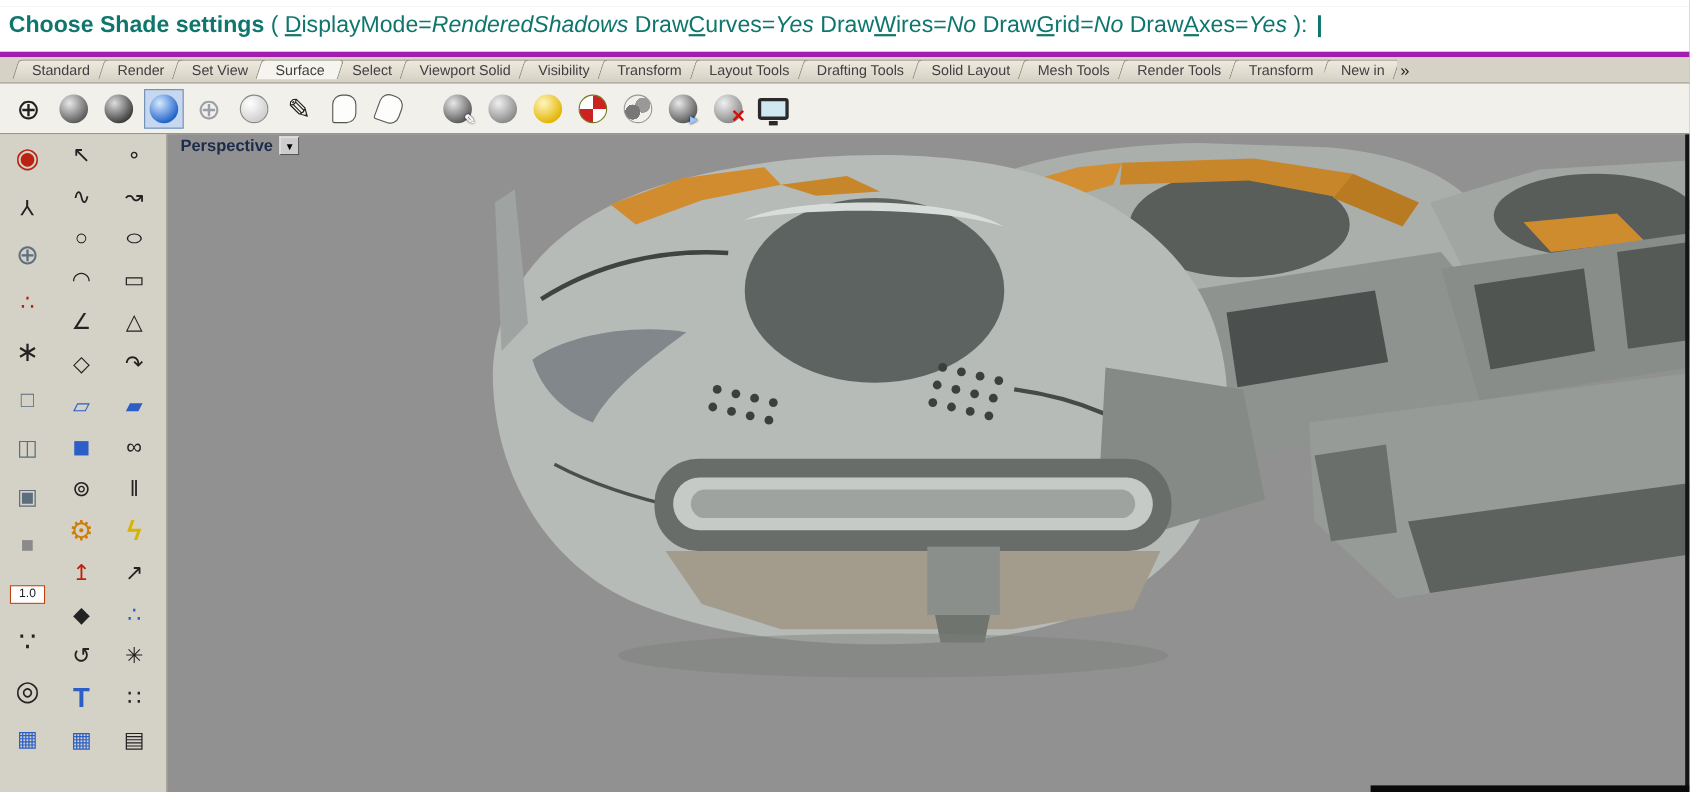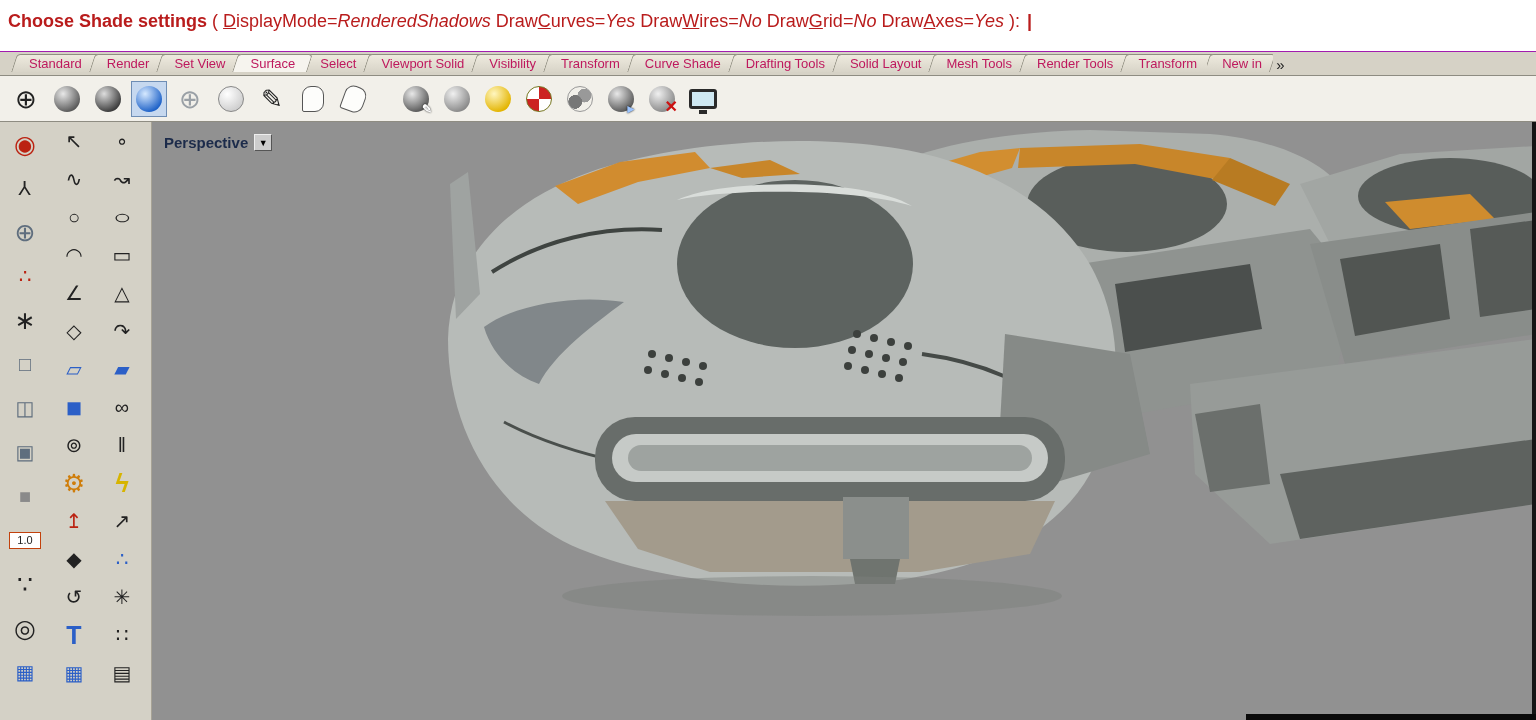--- a/index.html
+++ b/index.html
@@ -4,34 +4,34 @@
 <style>
   *{box-sizing:border-box;margin:0;padding:0}
   html,body{width:1536px;height:720px;overflow:hidden;background:#d4d1c6;
     font-family:"Liberation Sans",sans-serif}
   button{font-family:inherit;background:transparent;border:0;cursor:pointer}
 
   .app{width:1536px;height:720px;display:flex;flex-direction:column}
 
   
   .history{height:6px;background:#ffffff}
-  .cmd{height:46px;background:#ffffff;border-bottom:1px solid #a21caf;
-    padding:5px 8px 0;font-size:18px;color:#b91c1c;white-space:nowrap;overflow:hidden}
+  .cmd{height:46px;background:#ffffff;border-bottom:5px solid #a21caf;
+    padding:5px 8px 0;font-size:21px;color:#0f766e;white-space:nowrap;overflow:hidden}
   .seg.b{font-weight:bold}
   .seg.i{font-style:italic}
   .seg.u{text-decoration:underline}
   .caret{display:inline-block;margin-left:2px;font-weight:bold;animation:bl 1s step-end infinite}
   @keyframes bl{0%,49%{opacity:1}50%,100%{opacity:0}}
 
   
   .tabs{height:24px;background:#d6d2c6;border-bottom:1px solid #8e8c82;
     display:flex;align-items:flex-end;padding:3px 8px 0 14px;white-space:nowrap;overflow:hidden}
   .tab-list{display:flex;height:21px}
   .tab{position:relative;z-index:0;height:18px;margin-right:-5px;padding:0 15px;
-    font-size:13px;line-height:20px;color:#be185d;white-space:nowrap}
+    font-size:13px;line-height:20px;color:#404040;white-space:nowrap}
   .tab::before{content:"";position:absolute;inset:0;z-index:-1;
     background:linear-gradient(#eeeade,#d8d4c8);border:1px solid #908e81;border-bottom:none;
     border-radius:4px 4px 0 0;transform:skewX(-18deg)}
   .tab.active{z-index:3}
   .tab.active::before{background:#f6f4ee}
   .tab.cut{max-width:66px;overflow:hidden}
   .tab-overflow{margin-left:8px;font-size:15px;line-height:20px;color:#222}
 
   
   .dmbar{height:46px;background:#f2f0ea;border-bottom:1px solid #8e8c82;
@@ -74,21 +74,21 @@
   .lg .g{font-size:25px}
   .bold .g{font-weight:bold}
   .red{color:#bb2211}.blue{color:#2b5fc7}.orange{color:#cf7d0a}.yellow{color:#d7b400}
   .dark{color:#222}.steel{color:#5f6e7e}.gray{color:#8a8a8a}
   .stretch .g{display:inline-block;transform:scaleX(1.55)}
   .flip .g{display:inline-block;transform:rotate(180deg)}
   .field .g{font-size:11px;background:#fff;border:1px solid #c2410c;padding:2px 7px;color:#222}
 
   
   .viewport{flex:1;position:relative;background:#919191;overflow:hidden}
-  .vp-label{position:absolute;top:12px;left:12px;display:flex;align-items:center;gap:6px;z-index:5}
+  .vp-label{position:absolute;top:2px;left:12px;display:flex;align-items:center;gap:6px;z-index:5}
   .vp-title{font-size:15px;font-weight:bold;color:#1c2b4a}
   .vp-dd{width:18px;height:17px;background:#cdcdcd;border:1px solid #555;
     border-top-color:#eee;border-left-color:#eee;font-size:9px;display:flex;
     align-items:center;justify-content:center;color:#000}
   .model{position:absolute;left:0;top:0}
   .edge-r{position:absolute;right:0;top:0;width:4px;height:100%;background:#151515}
   .edge-b{position:absolute;right:0;bottom:0;width:290px;height:6px;background:#0a0a0a}
 </style>
 </head>
 <body>
@@ -105,21 +105,21 @@
     <div class="tab-list">
 
     <button class="tab">Standard</button>
         <button class="tab">Render</button>
         <button class="tab">Set View</button>
         <button class="tab active">Surface</button>
         <button class="tab">Select</button>
         <button class="tab">Viewport Solid</button>
         <button class="tab">Visibility</button>
         <button class="tab">Transform</button>
-        <button class="tab">Curve Shade</button>
+        <button class="tab">Layout Tools</button>
         <button class="tab">Drafting Tools</button>
         <button class="tab">Solid Layout</button>
         <button class="tab">Mesh Tools</button>
         <button class="tab">Render Tools</button>
         <button class="tab">Transform</button>
         <button class="tab cut">New in</button>
       </div>
     <button class="tab-overflow">»</button>
   </div>
 

